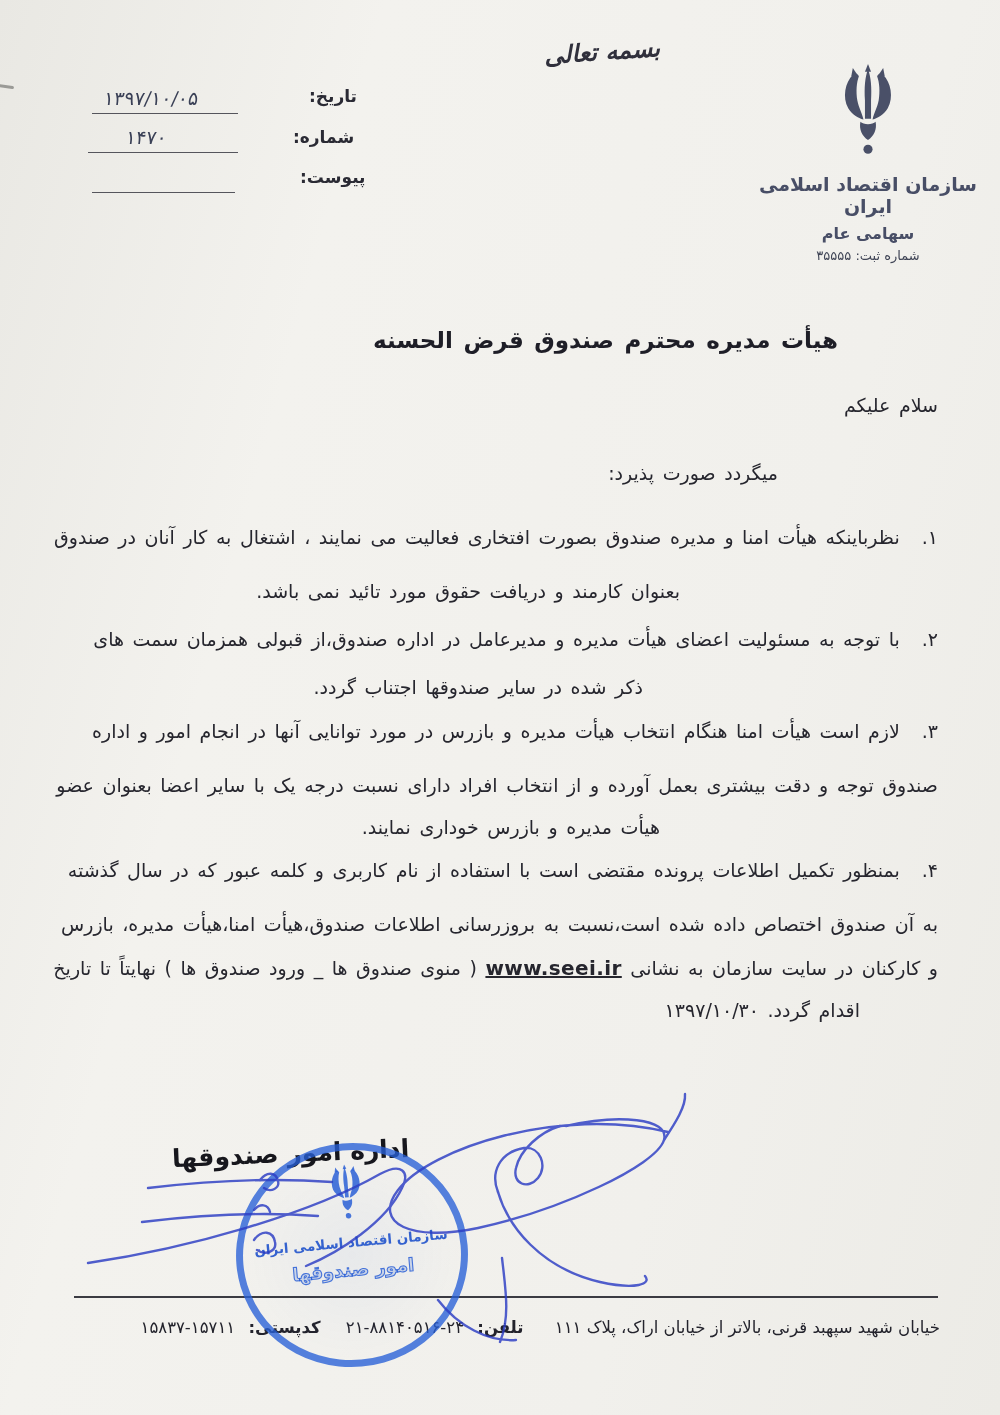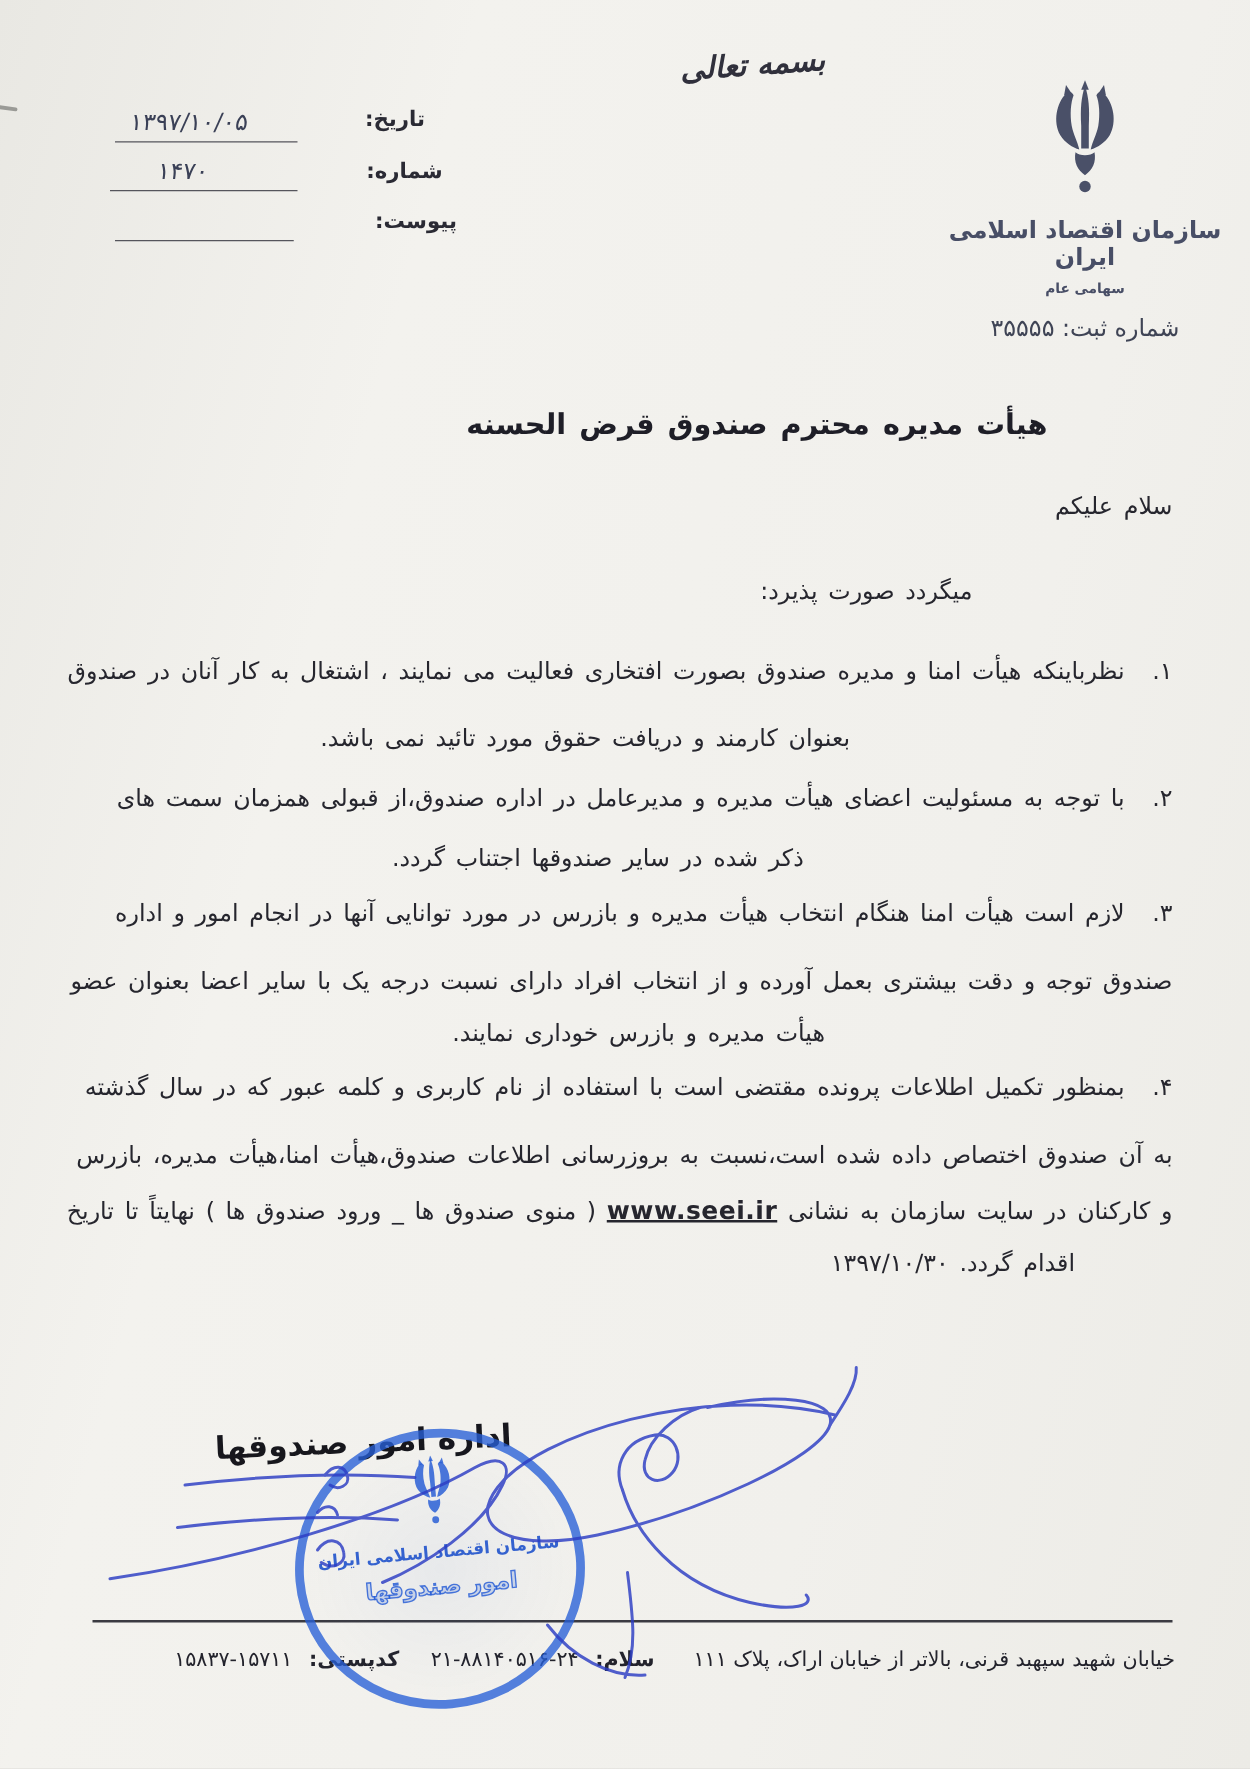--- a/index.html
+++ b/index.html
@@ -11,22 +11,22 @@
   
   .bismillah{left:492px;top:38px;width:220px;text-align:center;direction:rtl;
              font-size:24px;font-weight:bold;font-style:italic;color:#30303c;
              transform:rotate(-4deg);}
   .meta-label{font-size:17px;font-weight:bold;color:#2a2a34;direction:rtl;}
   .meta-line{border-bottom:1.6px solid #55555c;height:1px;}
   .hand{display:inline-block;transform:skewX(-8deg);color:#3a4056;font-size:19px;
         letter-spacing:1.5px;}
   .letterhead{right:18px;top:64px;width:228px;text-align:center;direction:rtl;}
   .org-name{font-size:19px;font-weight:bold;color:#484e66;margin-top:6px;}
-  .org-type{font-size:11px;font-weight:bold;color:#484e66;margin-top:7px;text-align:center;}
-  .org-reg{font-size:19px;color:#3f4455;margin-top:15px;direction:rtl;}
+  .org-type{font-size:16px;font-weight:bold;color:#484e66;margin-top:7px;text-align:center;}
+  .org-reg{font-size:13px;color:#3f4455;margin-top:5px;direction:rtl;}
   
   .body-block{left:62px;top:322px;width:876px;}
   .line{direction:rtl;text-align:right;font-size:19px;line-height:26px;color:#26262e;
         white-space:nowrap;word-spacing:2.5px;}
   .recipient{font-size:23px;font-weight:bold;line-height:36px;margin-left:0;
              margin-right:100px;color:#1e1e27;}
   .salam{margin-top:34px;}
   .intro1{margin-top:40px;}
   .intro2{margin-top:42px;margin-right:160px;}
   .i1l1{margin-top:38px;} .i1l2{margin-top:28px;margin-right:258px;}
@@ -58,21 +58,21 @@
 </style>
 </head>
 <body>
 
 <div class="page">
 
   <div class="abs artifact"></div>
 
   <div class="abs bismillah">بسمه تعالی</div>
 
-  <div class="abs meta-label" style="left:292px;top:86px;">تاریخ:</div>
+  <div class="abs meta-label" style="left:309px;top:86px;">تاریخ:</div>
   <div class="abs" style="left:104px;top:87px;">
     <span class="hand" dir="ltr">۱۳۹۷/۱۰/۰۵</span>
   </div>
   <div class="abs meta-line" style="left:92px;top:112px;width:146px;"></div>
 
   <div class="abs meta-label" style="left:293px;top:127px;">شماره:</div>
   <div class="abs" style="left:126px;top:126px;">
     <span class="hand" dir="ltr">۱۴۷۰</span>
   </div>
   <div class="abs meta-line" style="left:88px;top:151px;width:150px;"></div>
@@ -152,19 +152,19 @@
       <path d="M254,1240 c8,-11 19,-9 21,2 c2,9 -9,14 -18,8"></path>
       <path d="M438,1300 C458,1326 488,1342 516,1340"></path>
       <path d="M502,1258 C506,1292 510,1318 500,1342"></path>
       <path d="M664,1140 C676,1122 686,1106 685,1094"></path>
     </g>
   </svg>
 
   <div class="abs divider"></div>
   <div class="abs footer">
     <span>خیابان شهید سپهبد قرنی، بالاتر از خیابان اراک، پلاک ۱۱۱</span>
-    <span class="f-label">سلام:</span>
+    <span class="f-label">تلفن:</span>
     <span dir="ltr">۲۱-۸۸۱۴۰۵۱۶-۲۴</span>
     <span class="f-label" style="margin-right:20px;">کدپستی:</span>
     <span dir="ltr">۱۵۸۳۷-۱۵۷۱۱</span>
   </div>
 
 </div>
 
 </body></html>

